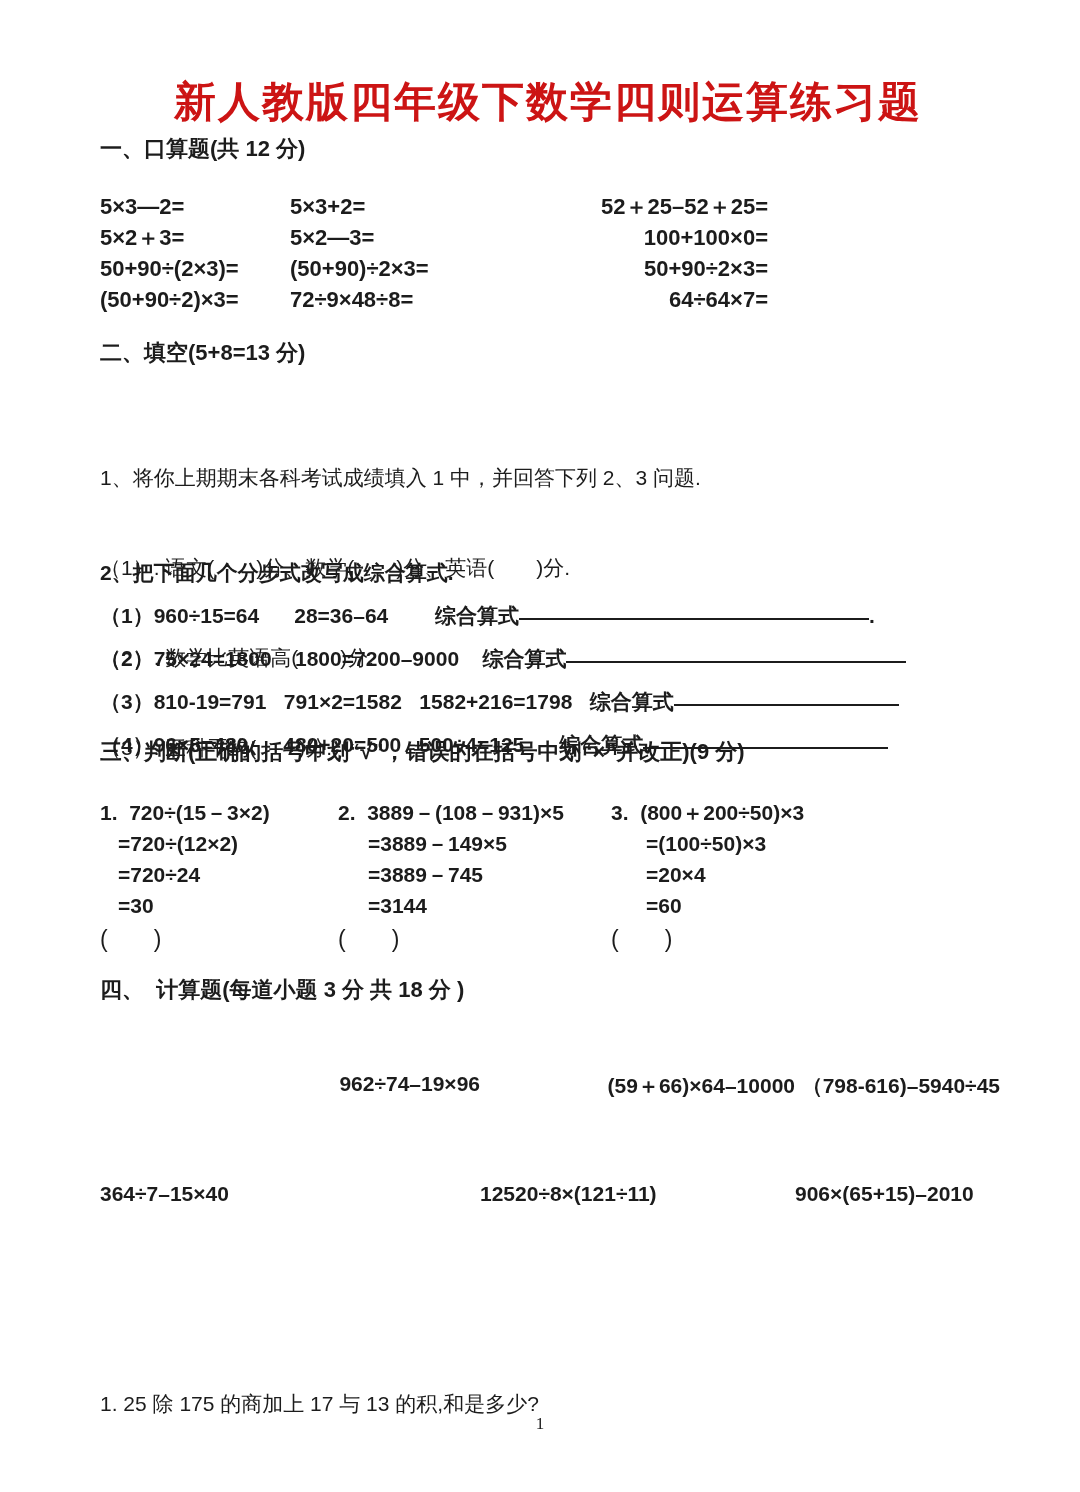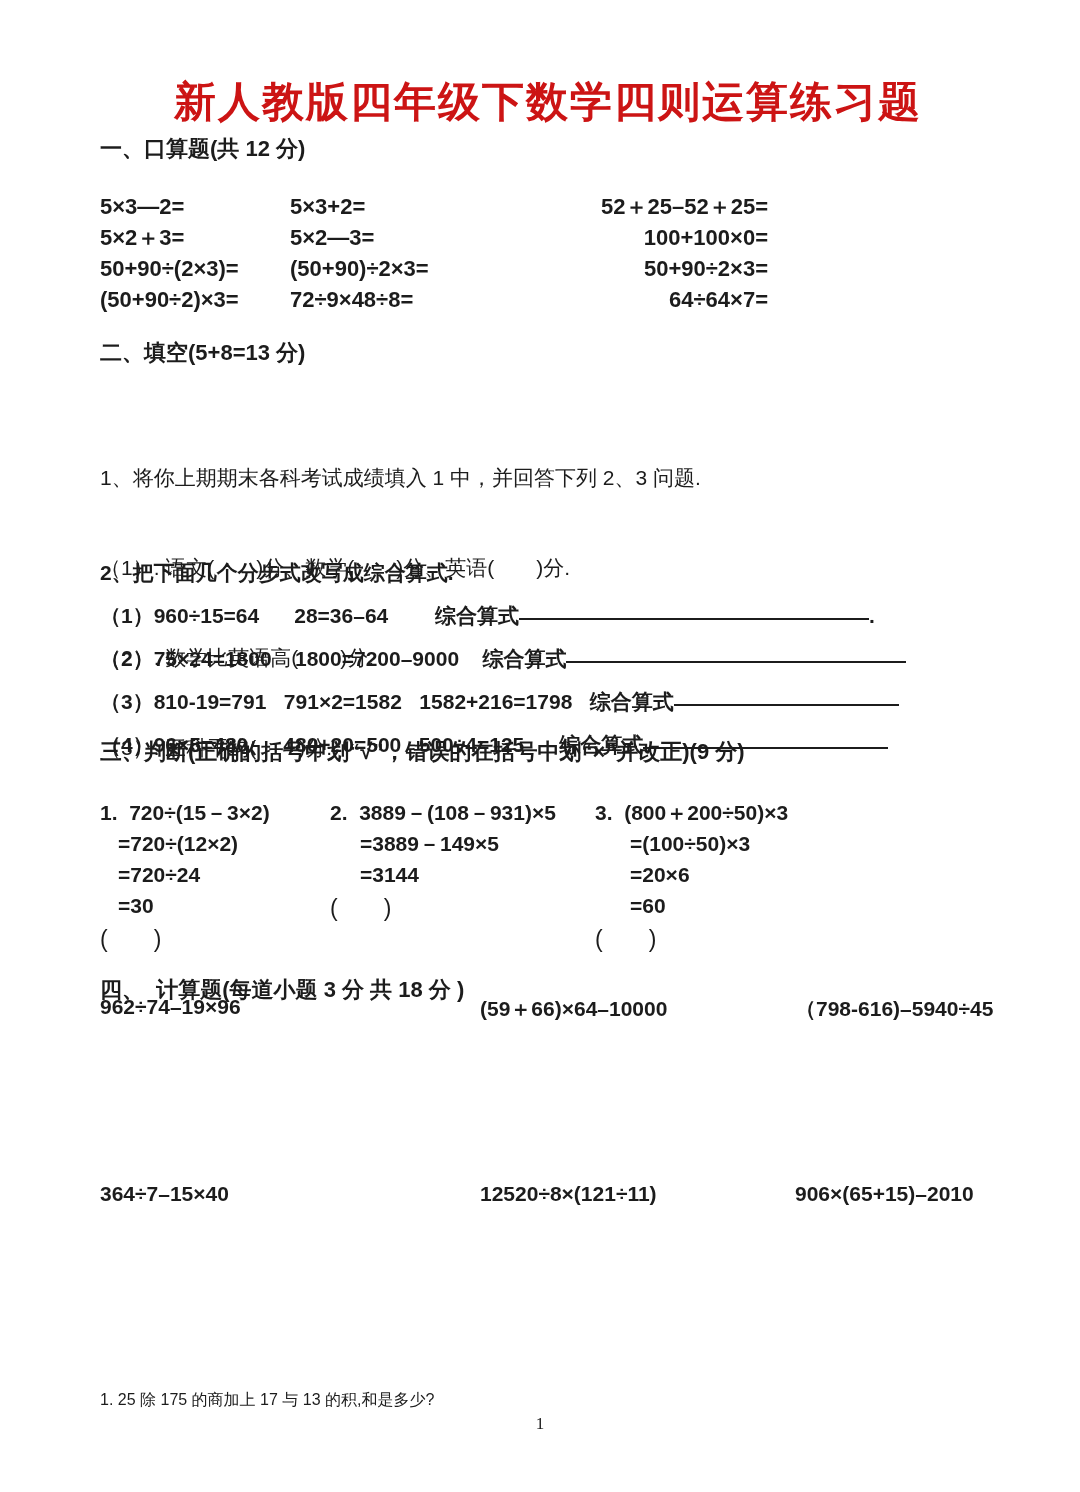--- a/index.html
+++ b/index.html
@@ -58,21 +58,21 @@
   .u0{width:350px;}
   .u1{width:340px;}
   .u2{width:225px;}
   .u3{width:245px;}
   .uline-row .tail{white-space:pre;}
 
   .s3-heading{top:737px;}
   .s3-grid{
     position:absolute;top:797px;left:100px;
     display:flex;
-    font-size:21px;font-weight:600;
+    font-size:21px;font-weight:600;gap:8px;
   }
   .s3-col{line-height:31px;}
   .s3-col div{white-space:pre;}
   .s3-col:nth-child(1){width:230px;}
   .s3-col:nth-child(2){width:265px;}
   .s3-col:nth-child(3){width:285px;}
   .s3-col:nth-child(1) .eq{padding-left:18px;}
   .s3-col:nth-child(2) .eq{padding-left:30px;}
   .s3-col:nth-child(3) .eq{padding-left:35px;}
   .s3-col .paren{margin-top:3px;font-weight:400;font-size:23px;}
@@ -80,27 +80,27 @@
   .s4-heading{top:975px;}
   .s4-row{
     position:absolute;left:100px;width:900px;
     display:flex;
     font-size:21px;font-weight:600;
   }
   .s4-row span{white-space:pre;}
   .s4-row .c1{width:380px;}
   .s4-row .c2{width:315px;}
   .s4-row .c3{flex:1;}
-  .s4-row1{top:995px;}
+  .s4-row1{top:1072px;text-align:right;}
   .s4-row2{top:1182px;}
 
   .s5-heading{top:1330px;}
   .s5-q1{
     position:absolute;top:1390px;left:100px;
-    font-size:16px;white-space:pre-wrap;
+    font-size:21px;white-space:pre-wrap;
   }
   .page-num{
     position:absolute;top:1414px;left:0;width:100%;
     text-align:center;
     font-size:17px;
     font-family:"Liberation Serif","DejaVu Serif",serif;
   }
 </style>
 </head>
 <body>
@@ -173,27 +173,28 @@
     <div class="s3-col">
       <div class="first">1.  720÷(15－3×2)</div>
       <div class="eq">=720÷(12×2)</div>
       <div class="eq">=720÷24</div>
       <div class="eq">=30</div>
       <div class="paren">(　　)</div>
     </div>
     <div class="s3-col">
       <div class="first">2.  3889－(108－931)×5</div>
       <div class="eq">=3889－149×5</div>
+      <div class="eq">=3889－745</div>
       <div class="eq">=3144</div>
       <div class="paren">(　　)</div>
     </div>
     <div class="s3-col">
       <div class="first">3.  (800＋200÷50)×3</div>
       <div class="eq">=(100÷50)×3</div>
-      <div class="eq">=20×6</div>
+      <div class="eq">=20×4</div>
       <div class="eq">=60</div>
       <div class="paren">(　　)</div>
     </div>
   </div>
 
   <div class="heading s4-heading">四、  计算题(每道小题 3 分 共 18 分 )</div>
   <div class="s4-row s4-row1">
     <span class="c1">962÷74–19×96</span>
     <span class="c2">(59＋66)×64–10000</span>
     <span class="c3">（798-616)–5940÷45</span>

